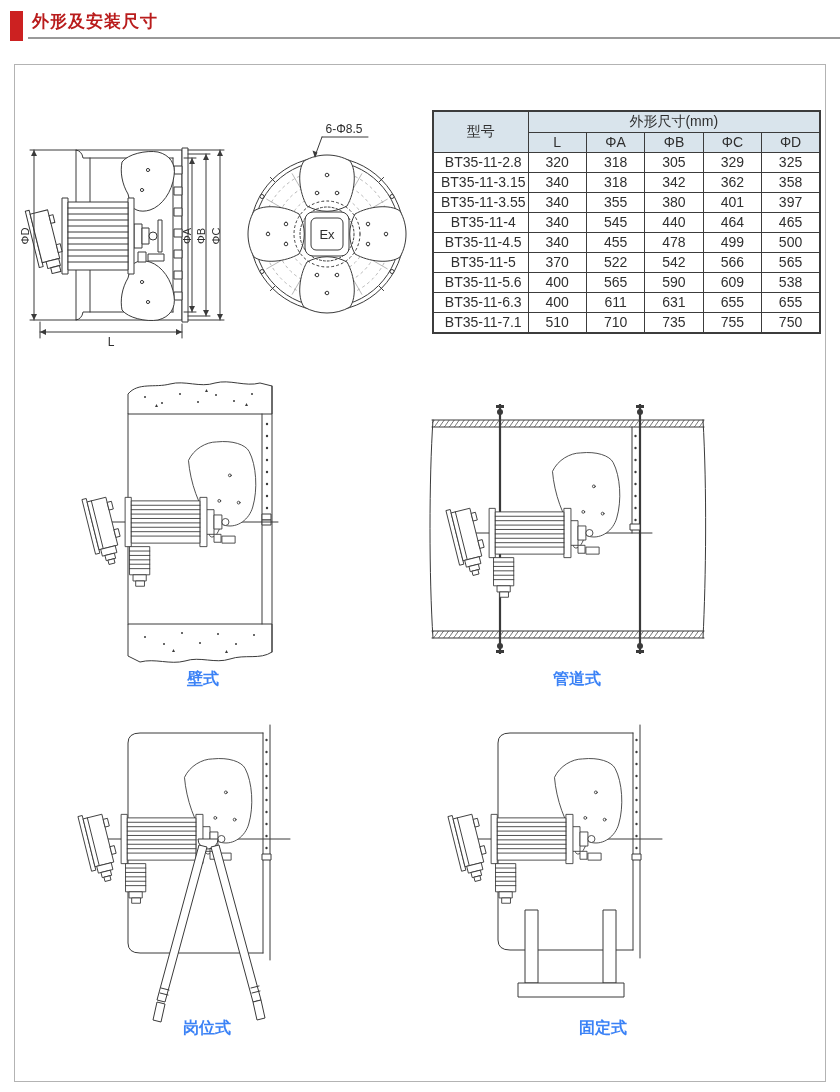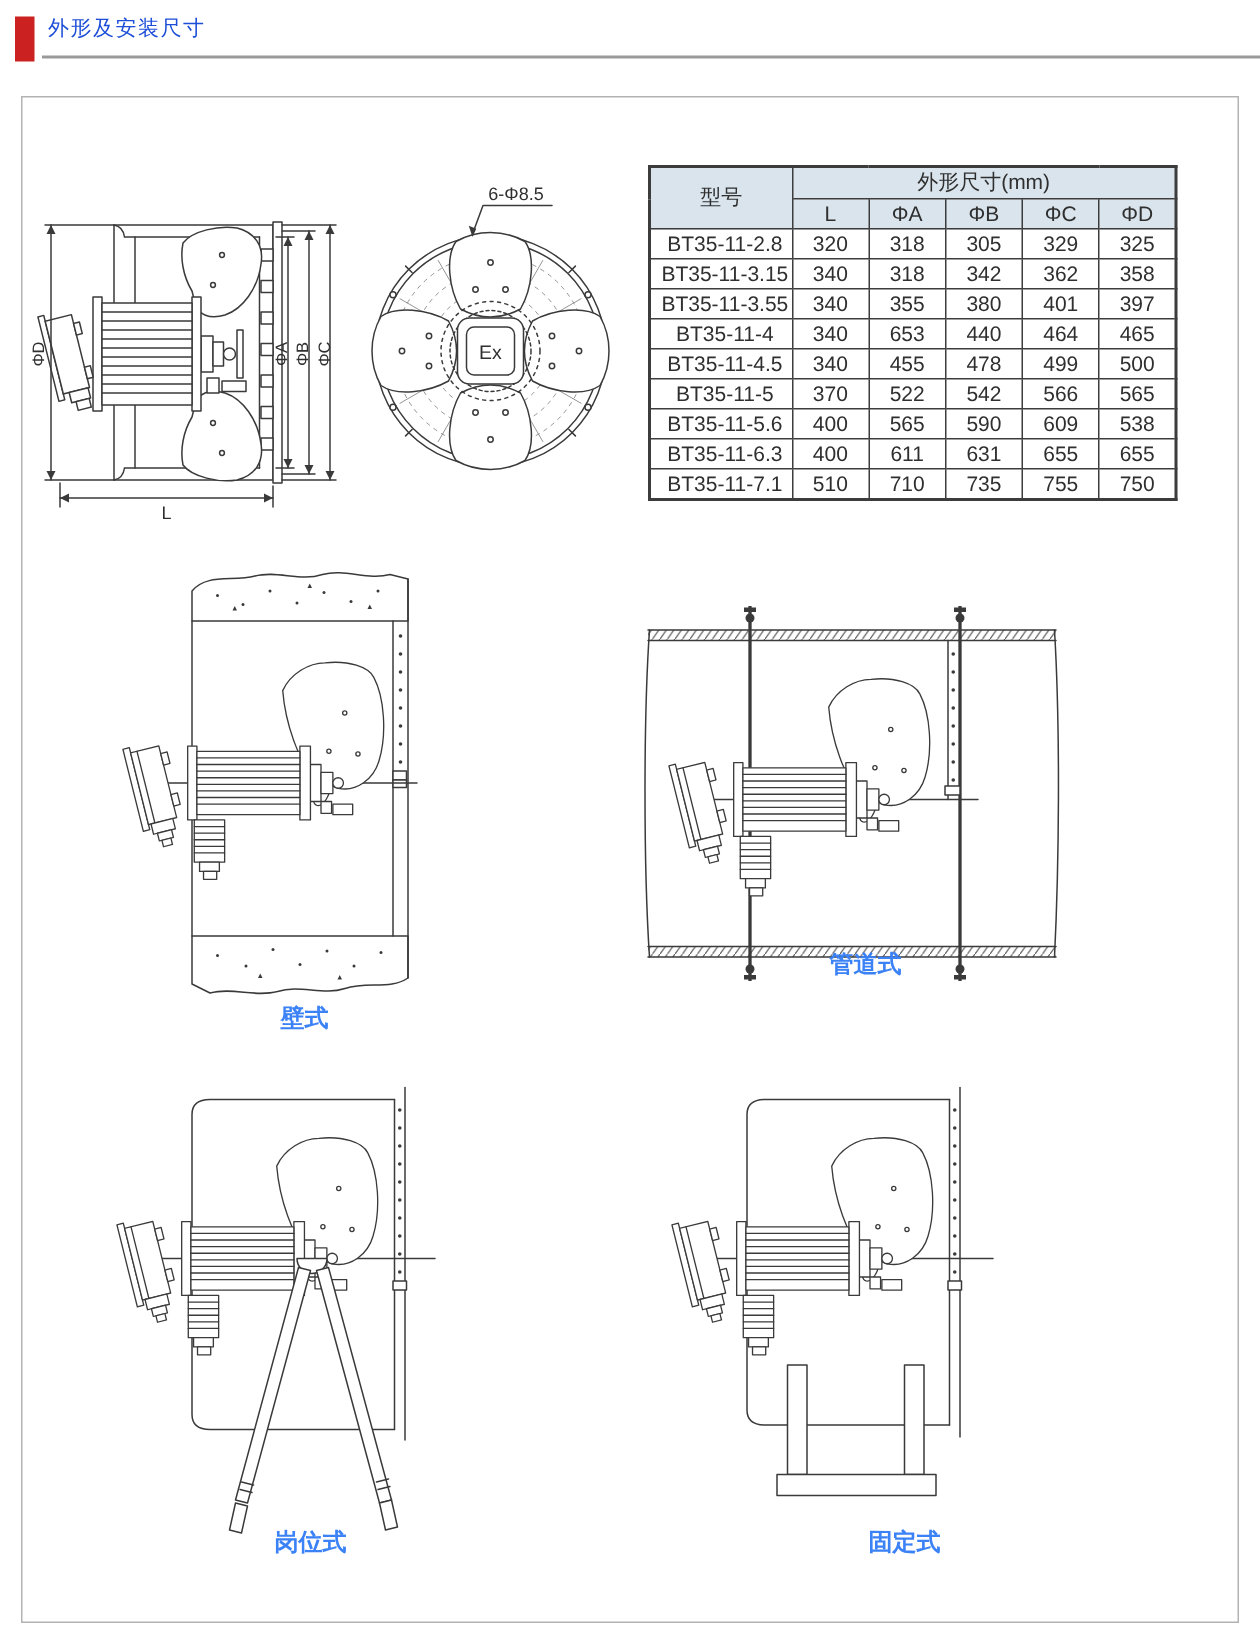--- a/index.html
+++ b/index.html
@@ -10,26 +10,26 @@
   }
   html,body{margin:0;padding:0;}
   body{
     width:840px;height:1092px;position:relative;background:#fff;
     font-family:"Liberation Sans","DejaVu Sans",sans-serif;color:#2f2f2f;
     overflow:hidden;
   }
   .abs{position:absolute;}
   
   .red-block{left:10px;top:11px;width:13px;height:30px;background:var(--accent);}
-  .page-title{left:32px;top:10px;font-size:14px;font-weight:normal;color:#1d4ed8;letter-spacing:1px;}
+  .page-title{left:32px;top:10px;font-size:17px;font-weight:bold;color:#b91c1c;letter-spacing:1px;}
   .title-rule{left:28px;top:37px;width:812px;height:2px;background:#9a9a9a;}
   
   .frame{left:14px;top:64px;width:810px;height:1016px;border:1px solid var(--frame-border);}
   
-  .dim-table{border-collapse:collapse;width:353px;font-size:14px;border:2px solid #3c3c3c;table-layout:fixed;}
+  .dim-table{border-collapse:collapse;width:389px;font-size:14px;border:2px solid #3c3c3c;table-layout:fixed;}
   .dim-table th,.dim-table td{border:1px solid #3c3c3c;text-align:center;padding:0;height:19px;line-height:1.1;font-weight:normal;}
   .dim-table thead th{background:var(--table-header-bg);}
   .dim-table td.model{text-align:center;padding-left:5px;}
   .col-model{width:95px;}
   
   .caption{font-size:16px;font-weight:600;color:#3b82f6;transform:translateX(-50%);white-space:nowrap;}
   
   svg{overflow:visible;}
   .ln{stroke:var(--line-color);stroke-width:1;fill:none;stroke-linecap:round;}
   .ln2{stroke:var(--line-color);stroke-width:2.2;fill:none;}
@@ -272,21 +272,21 @@
         <td class="model">BT35-11-3.55</td>
         <td>340</td>
         <td>355</td>
         <td>380</td>
         <td>401</td>
         <td>397</td>
       </tr>
       <tr>
         <td class="model">BT35-11-4</td>
         <td>340</td>
-        <td>653</td>
+        <td>545</td>
         <td>440</td>
         <td>464</td>
         <td>465</td>
       </tr>
       <tr>
         <td class="model">BT35-11-4.5</td>
         <td>340</td>
         <td>455</td>
         <td>478</td>
         <td>499</td>
@@ -407,21 +407,21 @@
         <circle cx="215.5" cy="86" r="1.2"></circle>
         <circle cx="215.5" cy="98" r="1.2"></circle>
       <circle cx="215.5" cy="110" r="1.2"></circle>
         <circle cx="215.5" cy="122" r="1.2"></circle>
     </g>
     <rect class="shape" x="210" y="126" width="10" height="6"></rect>
   </g>
   <line class="ln" x1="48" y1="135" x2="232" y2="135"></line>
   <use href="#fanunit" transform="translate(26,47) scale(0.88)"></use>
 </svg>
-<div class="abs caption" style="left:577px;top:633px">管道式</div>
+<div class="abs caption" style="left:577px;top:669px">管道式</div>
 
 <svg class="abs" style="left:60px;top:712px" width="280" height="310" viewBox="0 0 280 310">
   <g>
     <path class="ln" d="M203,21 L80,21 Q68,21 68,31 L68,231 Q68,241 80,241 L203,241"></path>
     <line class="ln" x1="203" y1="21" x2="203" y2="241"></line>
     <line class="ln" x1="210" y1="13" x2="210" y2="248"></line>
     <g class="dark">
       <circle cx="206.5" cy="28" r="1.2"></circle>
         <circle cx="206.5" cy="40" r="1.2"></circle>
         <circle cx="206.5" cy="52" r="1.2"></circle>

